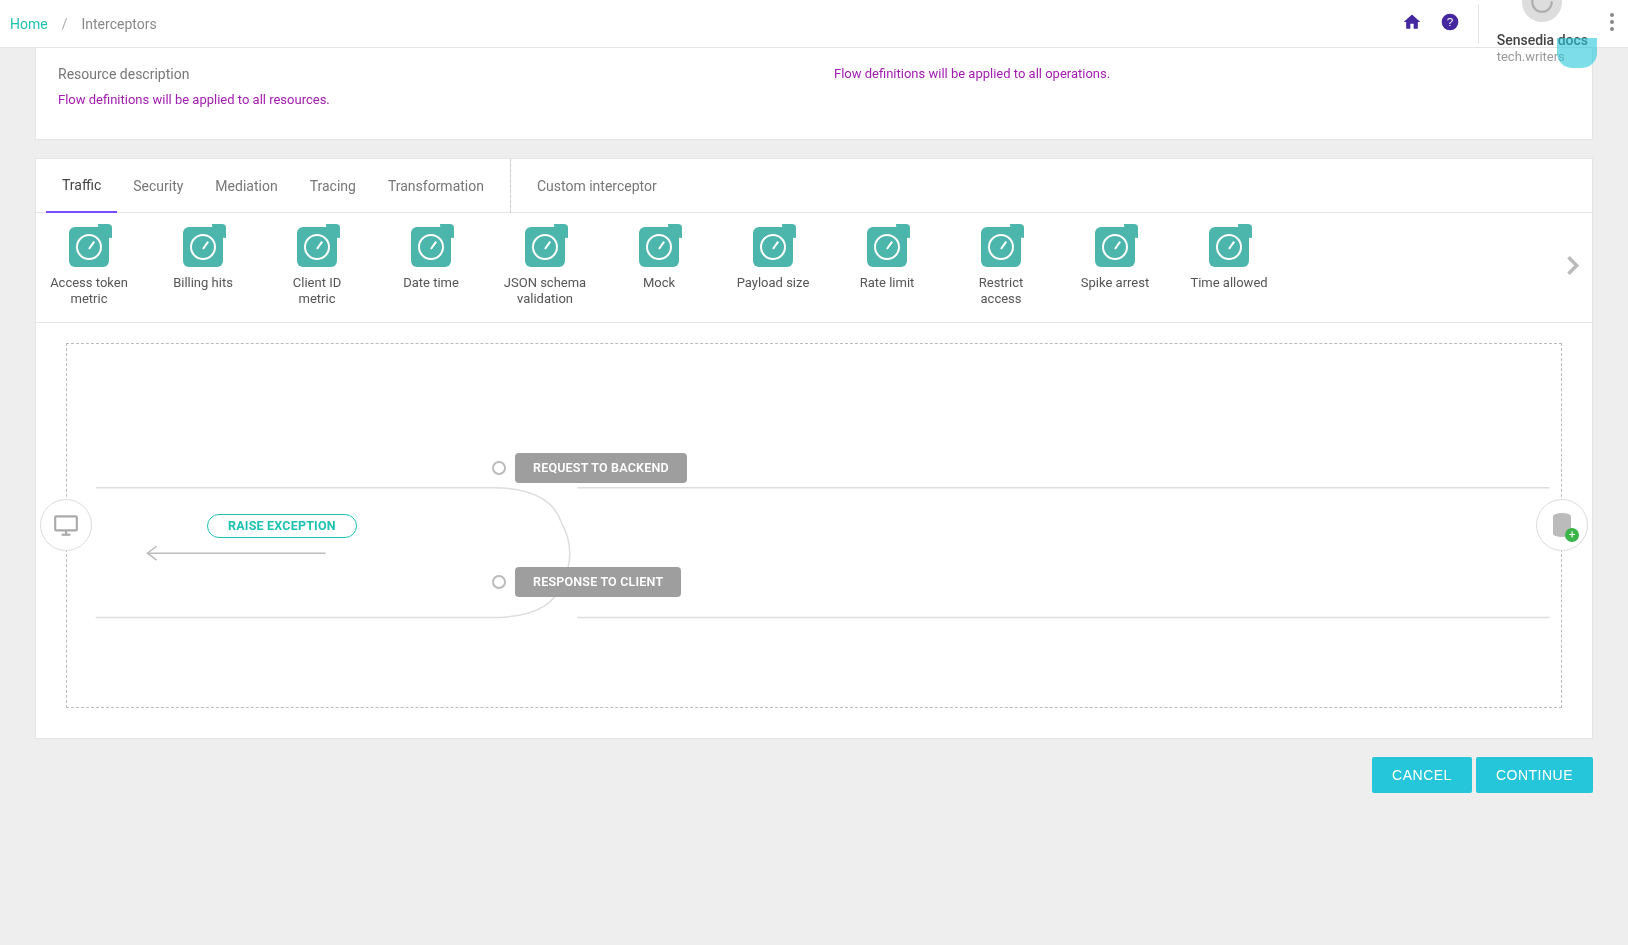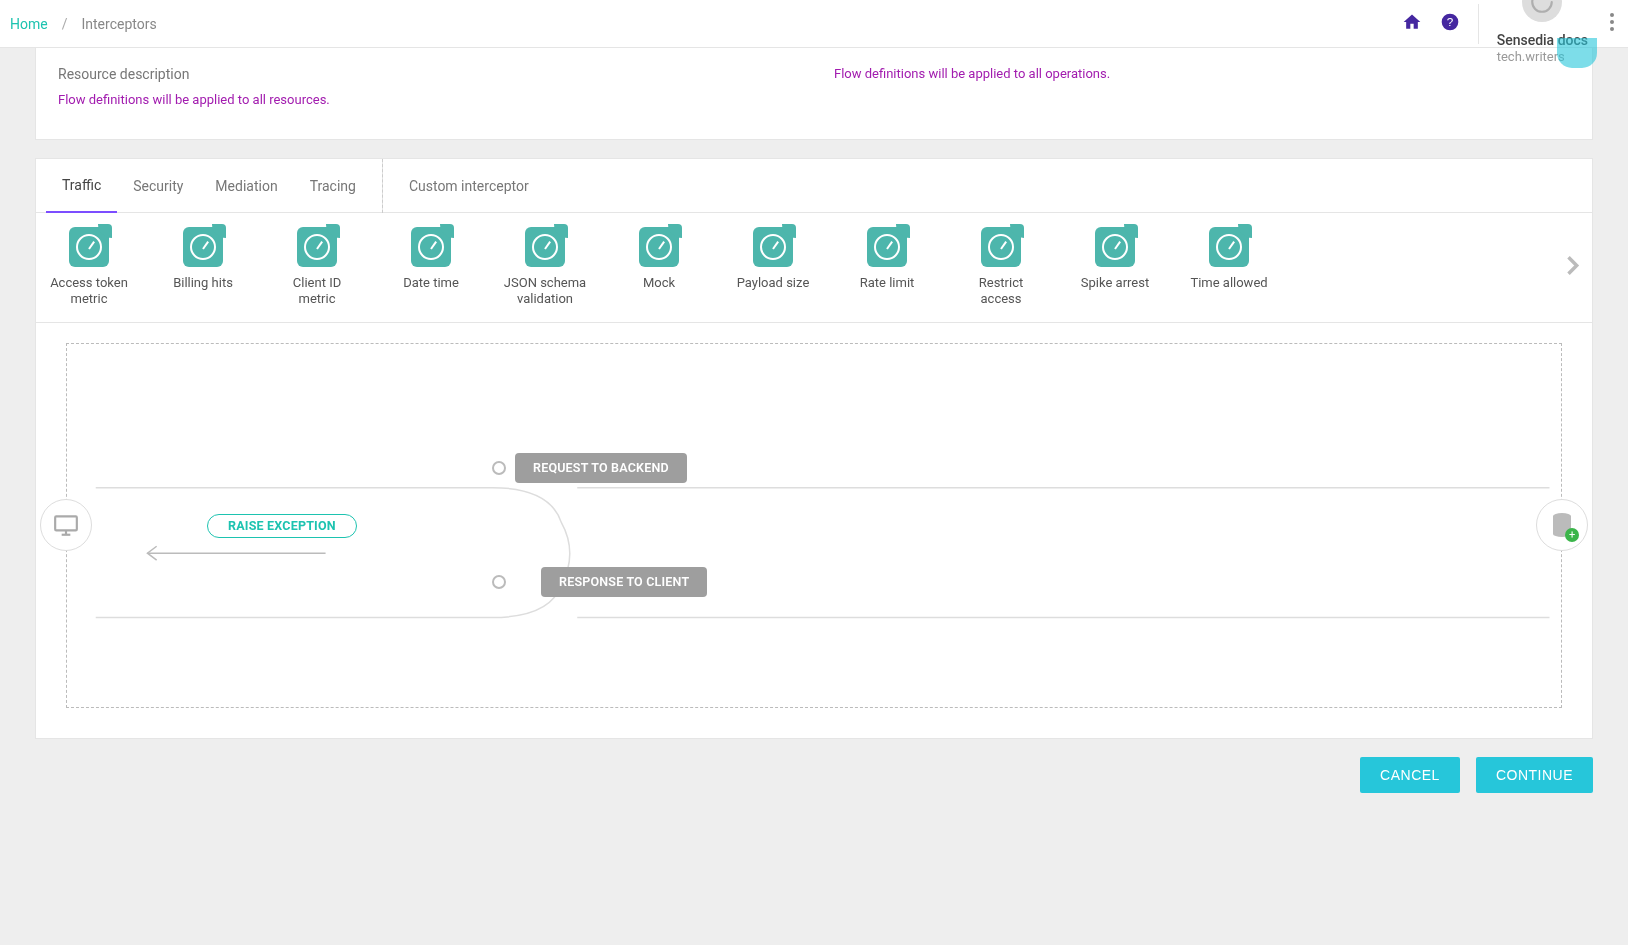--- a/index.html
+++ b/index.html
@@ -226,21 +226,21 @@
     position:absolute;
     width:14px; height:14px;
     border:2px solid #bbb;
     border-radius:50%;
     background:#fff;
   }
 
   .footer-actions {
     display:flex;
     justify-content:flex-end;
-    gap:16px;
+    gap:4px;
     padding: 18px 35px 0 35px;
   }
   .btn {
     height:36px;
     padding: 0 20px;
     border:none;
     background:#26C6DA;
     color:#fff;
     font-size:14px;
     font-weight:500;
@@ -307,20 +307,21 @@
       </div>
     </div>
   </div>
 
   <div class="tabs-card">
     <div class="tabs">
       <div class="tab active">Traffic</div>
       <div class="tab">Security</div>
       <div class="tab">Mediation</div>
       <div class="tab">Tracing</div>
+      <div class="tab">Transformation</div>
       <div class="tab-divider"></div>
       <div class="tab">Custom interceptor</div>
     </div>
 
     <div class="interceptor-row">
 
       <div class="interceptor-item">
           <div class="gauge-icon">
             <div class="dial"></div>
           </div>
@@ -421,21 +422,21 @@
             <path d="M3 10 v6 a9 3 0 0 0 18 0 V10" fill="#bbb"></path>
             <path d="M3 16 v6 a9 3 0 0 0 18 0 V16" fill="#bbb"></path>
           </svg>
           <div class="db-plus">+</div>
         </div>
 
         <div class="flow-dot" style="left:425px; top:117px;"></div>
         <div class="flow-pill" style="left:448px; top:109px;">REQUEST TO BACKEND</div>
 
         <div class="flow-dot" style="left:425px; top:231px;"></div>
-        <div class="flow-pill" style="left:448px; top:223px;margin-left:26px;">RESPONSE TO CLIENT</div>
+        <div class="flow-pill" style="left:448px; top:223px;">RESPONSE TO CLIENT</div>
 
         <div class="flow-pill raise" style="left:140px; top:170px;">RAISE EXCEPTION</div>
 
       </div>
     </div>
   </div>
 
   <div class="footer-actions">
     <button class="btn">CANCEL</button>
     <button class="btn">CONTINUE</button>

